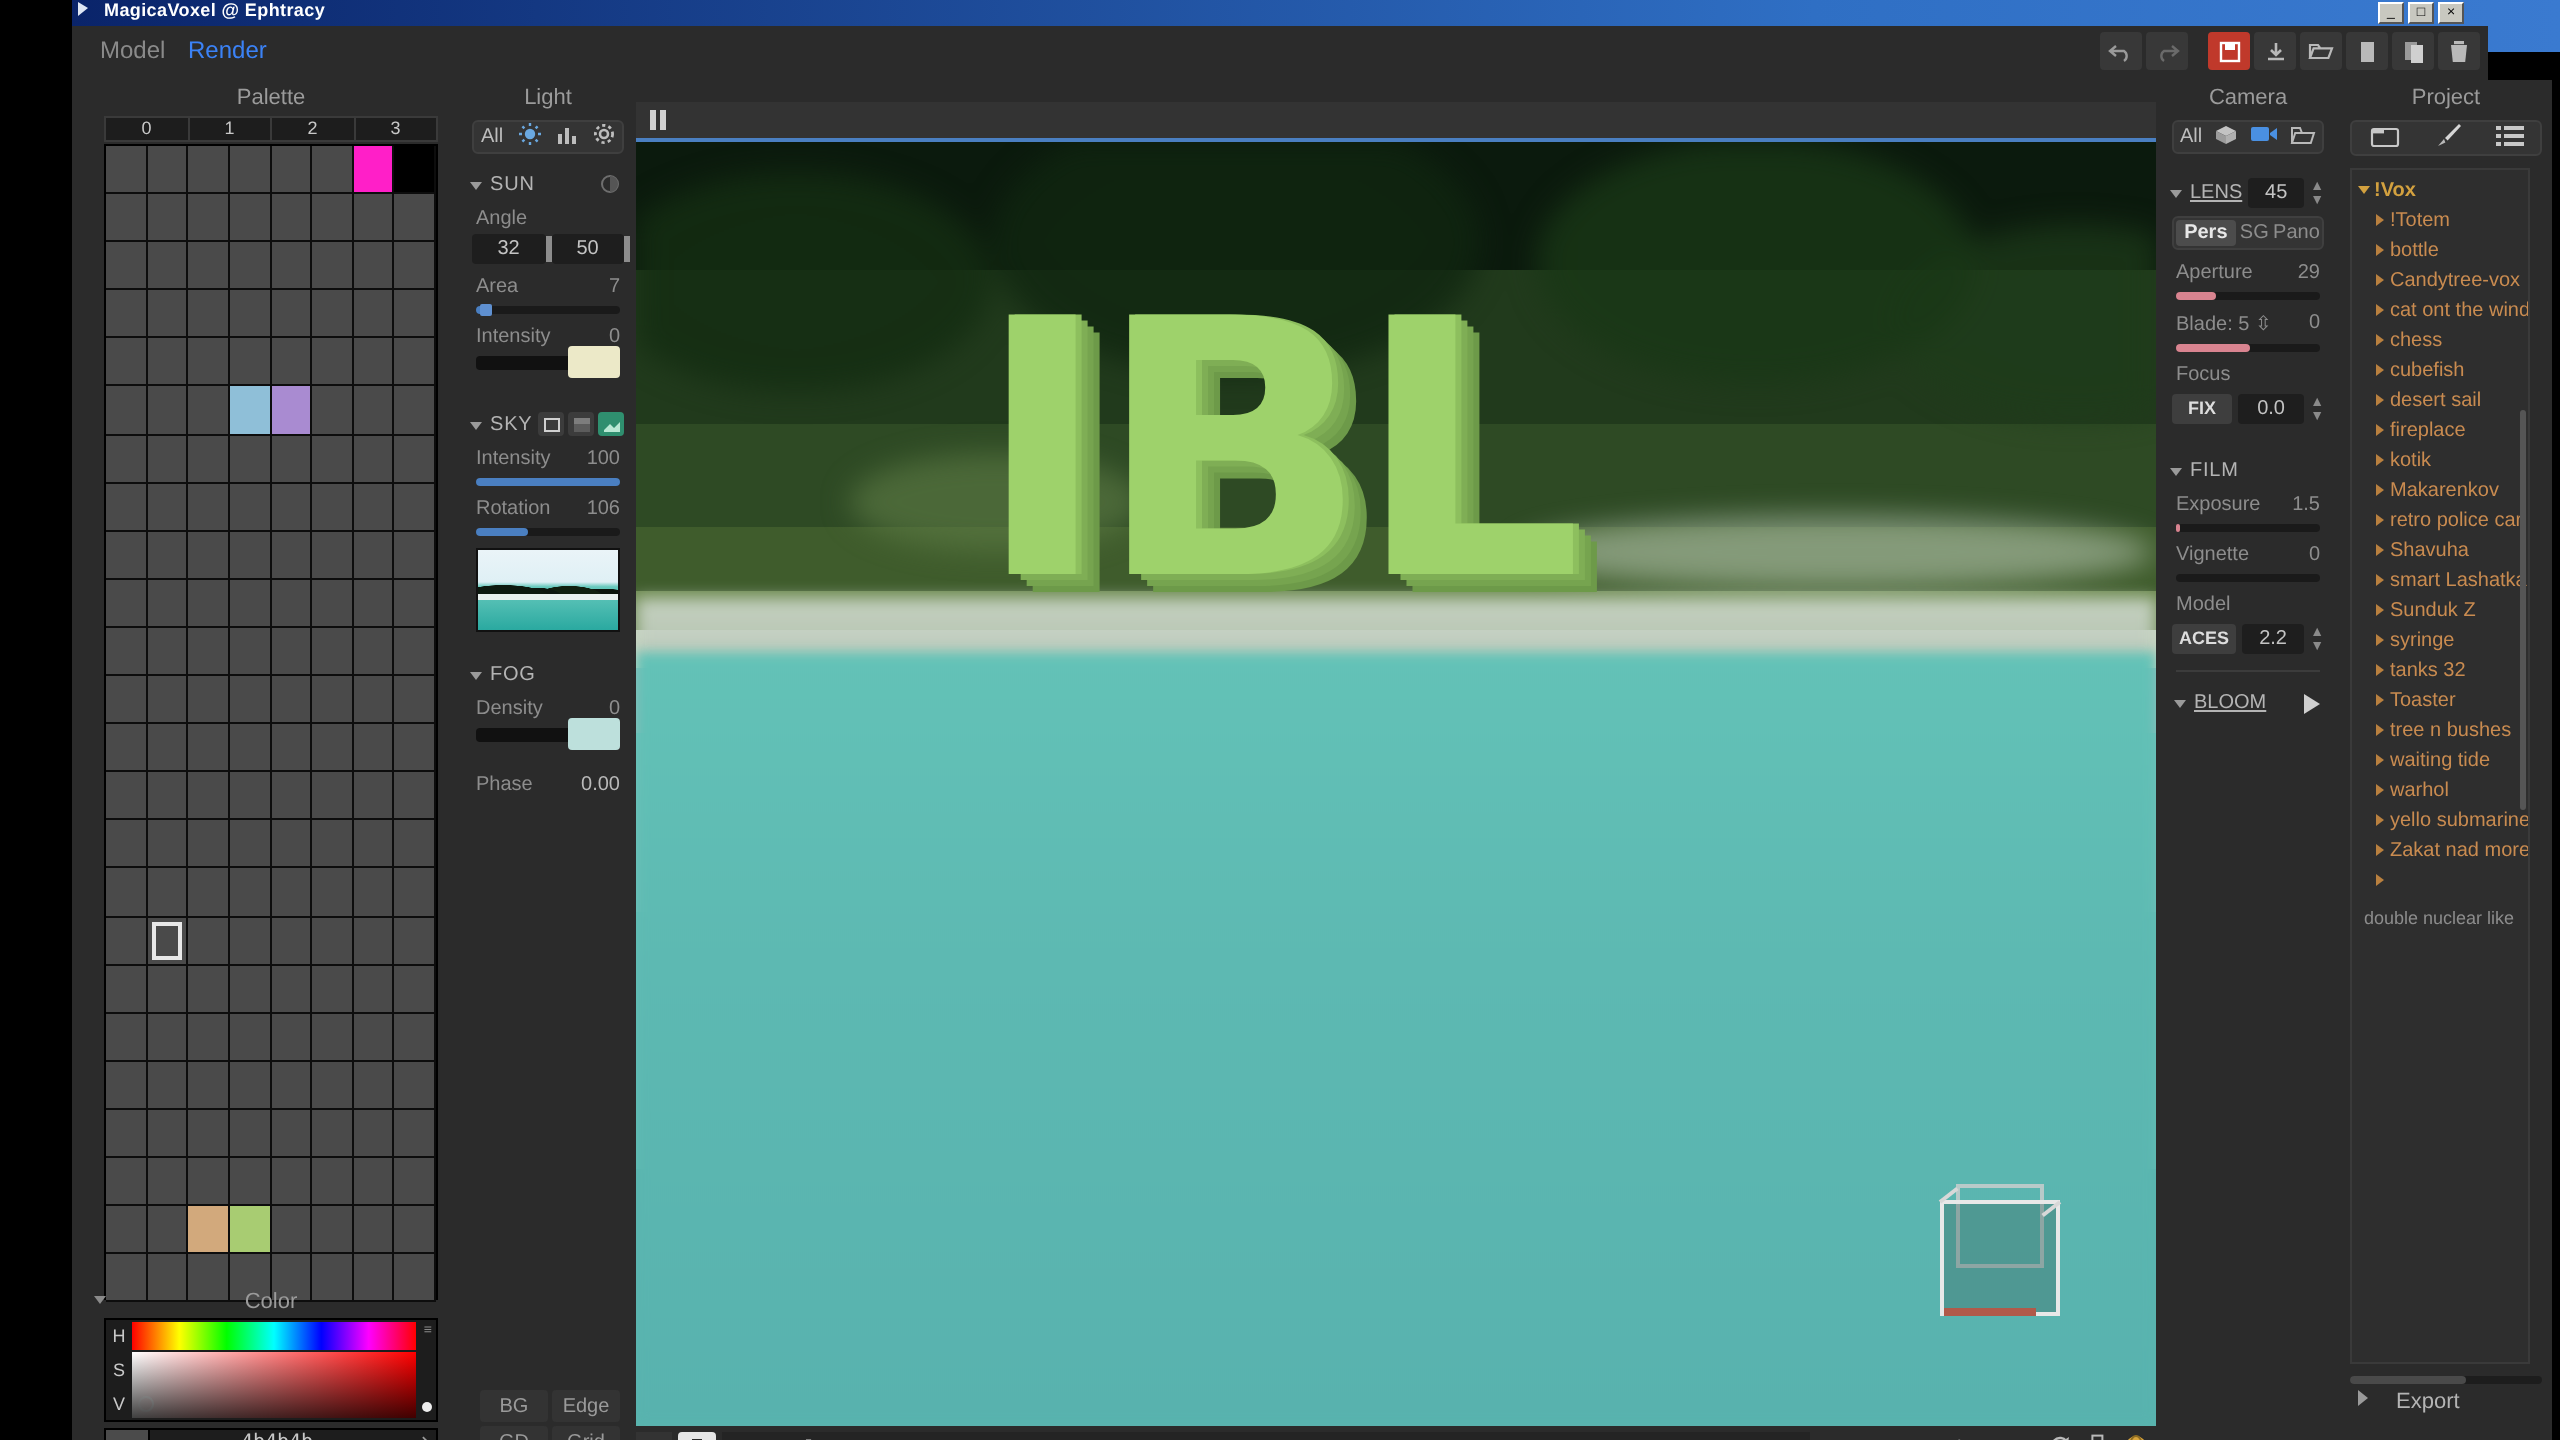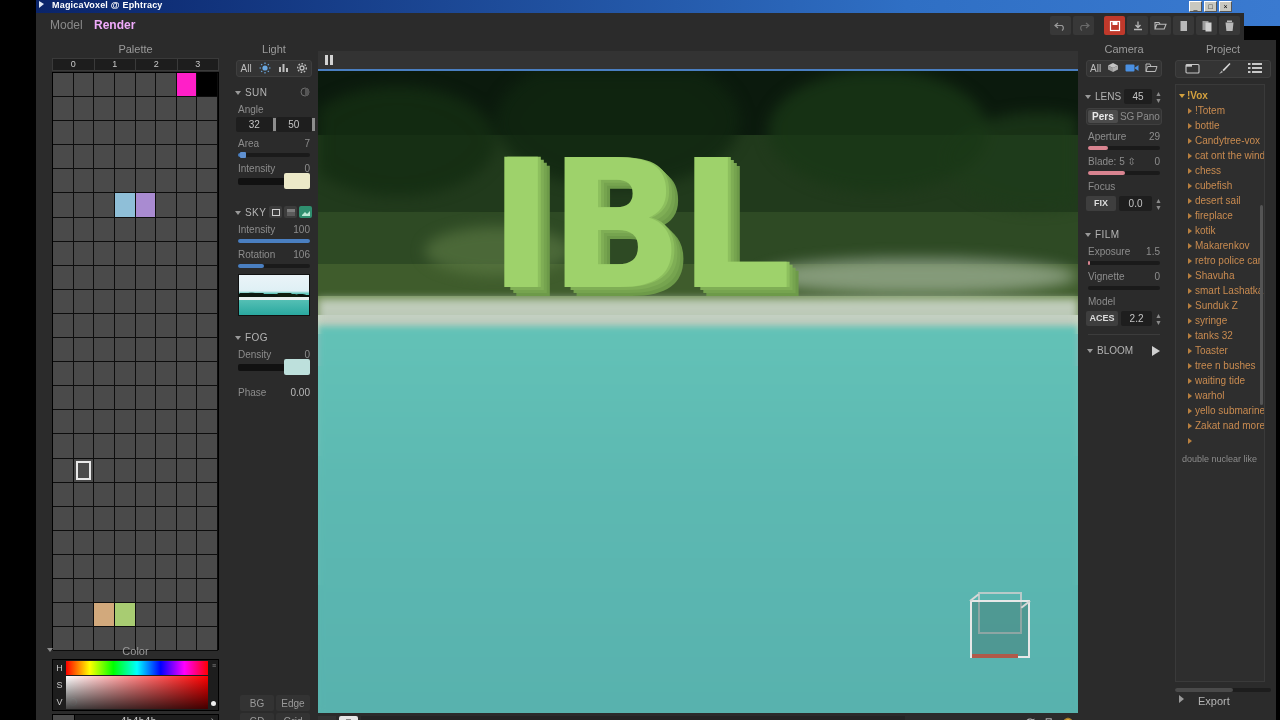--- a/index.html
+++ b/index.html
@@ -21,21 +21,21 @@
   .tb-btn { width:13px; height:11px; background:#c8c8c0; border:1px solid #fff;
     border-right-color:#555; border-bottom-color:#555;
     font-size:7px; line-height:9px; text-align:center; color:#000; font-family:"Liberation Sans",sans-serif; }
 
   
   #win { position:absolute; left:36px; top:13px; width:1208px; height:707px; background:#2b2b2b; }
 
   
   .menubar { position:absolute; left:0; top:0; width:1208px; height:27px; background:#2b2b2b; }
   .menu-item { position:absolute; top:5px; font-size:12px; color:#8a8a8a; cursor:default; }
-  .menu-item.active { color:#f0abfc; font-weight:bold; }
+  .menu-item.active { color:#3b82f6; font-weight:normal; }
   .doc-title { position:absolute; left:0; right:0; top:7px; text-align:center; font-size:11px;
     color:#cfcfcf; font-family:"DejaVu Sans Mono", monospace; }
   .top-tools { position:absolute; right:4px; top:3px; display:flex; gap:2px; align-items:center; }
   .ttbtn { width:21px; height:19px; background:#383838; border-radius:2px; display:flex;
     align-items:center; justify-content:center; color:#9a9a9a; }
   .ttbtn.sep { background:transparent; width:6px; }
   .ttbtn.red { background:#c0392b; color:#fff; }
   .ttbtn svg { display:block; }
 
   
@@ -175,21 +175,21 @@
   .bb-cam { width:19px; height:17px; background:#e6e6e6; border-radius:2px; display:flex; align-items:center; justify-content:center;}
   .bb-console { flex:1; height:17px; background:#242424; display:flex; align-items:center; padding-left:8px;
     font-size:11px; color:#9a9a9a; font-family:"DejaVu Sans Mono",monospace;}
   .bb-modes { display:flex; align-items:center; gap:7px; padding-right:4px; font-size:10px;}
   .bb-modes span { color:#8d8d8d;}
   .bb-modes span.on { color:#6c9fd8; font-weight:bold;}
 
   
   #cam-panel { position:absolute; left:1046px; top:27px; width:84px; height:650px; background:#2b2b2b;}
   .cam-row { display:flex; align-items:center; gap:3px; padding:0 4px; margin-top:4px;}
-  .lens-lbl { font-size:10px; color:#b4b4b4; position:relative; padding-left:9px;}
+  .lens-lbl { font-size:10px; color:#b4b4b4; position:relative; padding-left:9px;text-decoration:underline;}
   .lens-lbl .tri{position:absolute;left:0;top:3px;width:0;height:0;border-left:4px solid #9a9a9a;
     border-top:3px solid transparent;border-bottom:3px solid transparent;transform:rotate(90deg);}
   .lensnum { width:34px; height:15px; background:#1e1e1e; border-radius:2px; font-size:10px; color:#c4c4c4;
     text-align:center; line-height:15px;}
   .spinarrow { font-size:7px; color:#8a8a8a; line-height:7px;}
   .projseg { margin:4px 4px 0 4px; height:17px; background:#343434; border:1px solid #3f3f3f; border-radius:3px;
     display:flex; align-items:center; justify-content:space-around; font-size:10px; color:#8d8d8d;}
   .projseg .on { background:#4c4c4c; color:#e8e8e8; font-weight:bold; border-radius:2px; padding:1px 4px;}
   .slider.pink .fill { background:#d98490; }
   .fixbtn { width:30px; height:15px; background:#3e3e3e; border-radius:2px; font-size:9px; color:#ddd;

